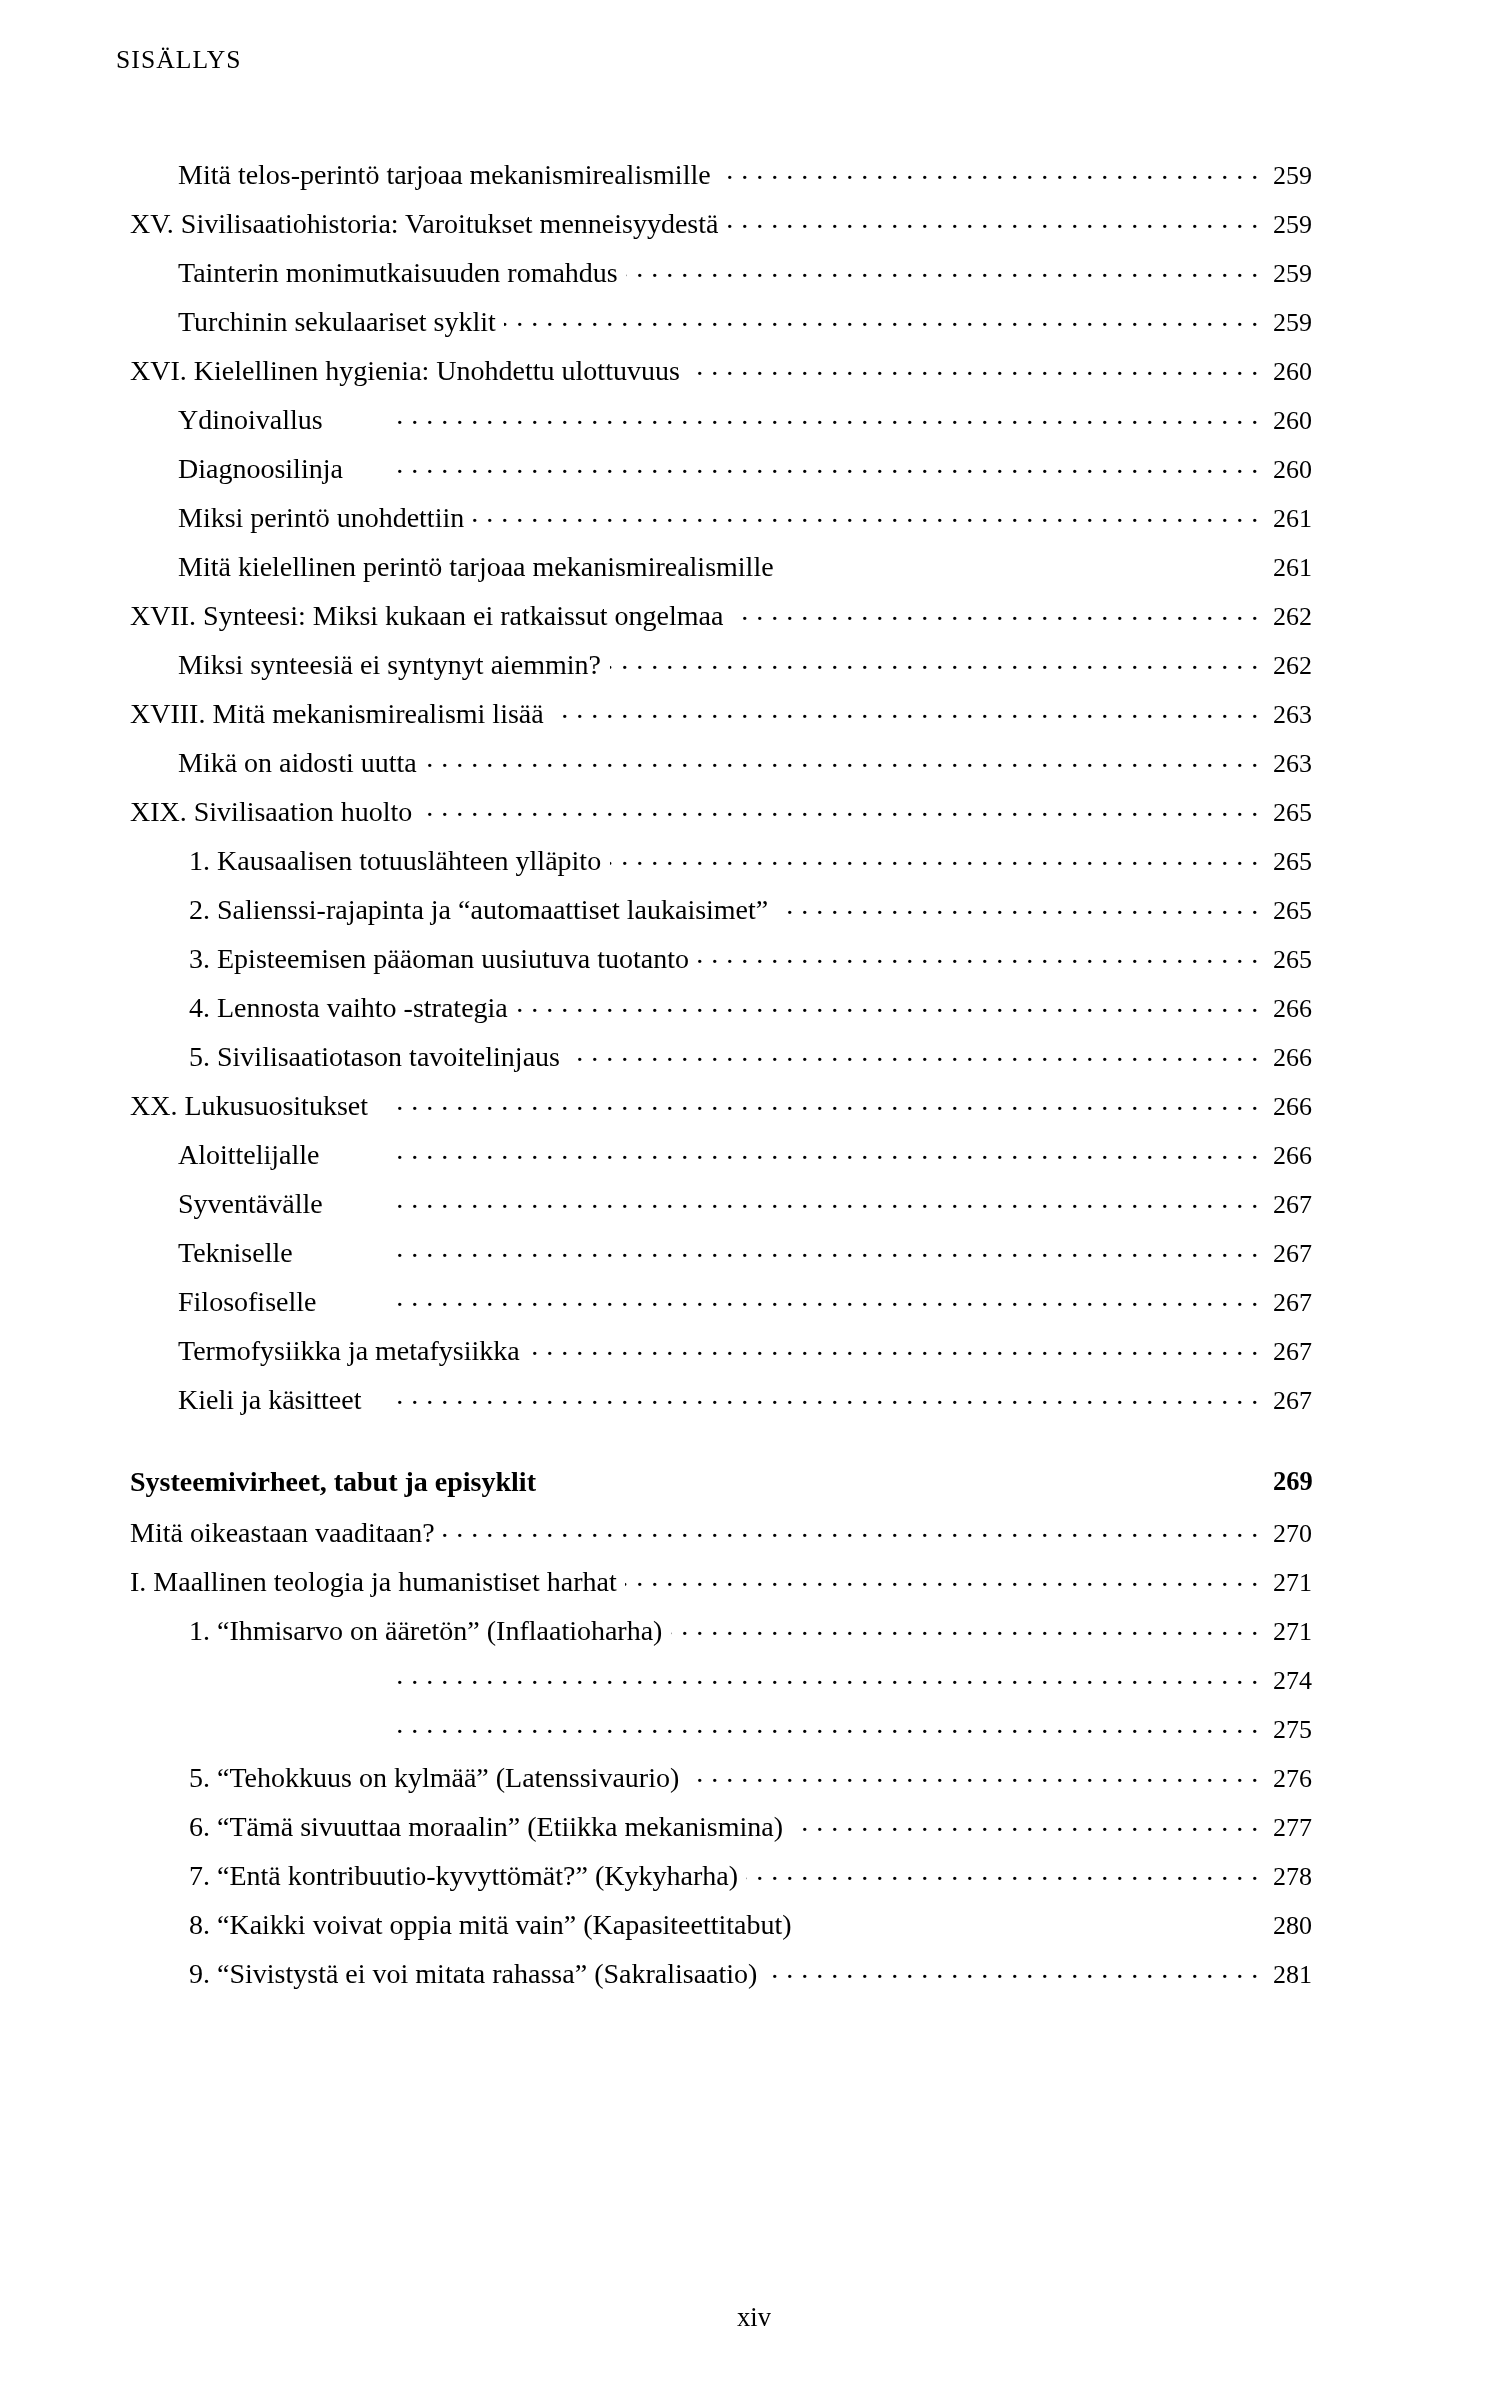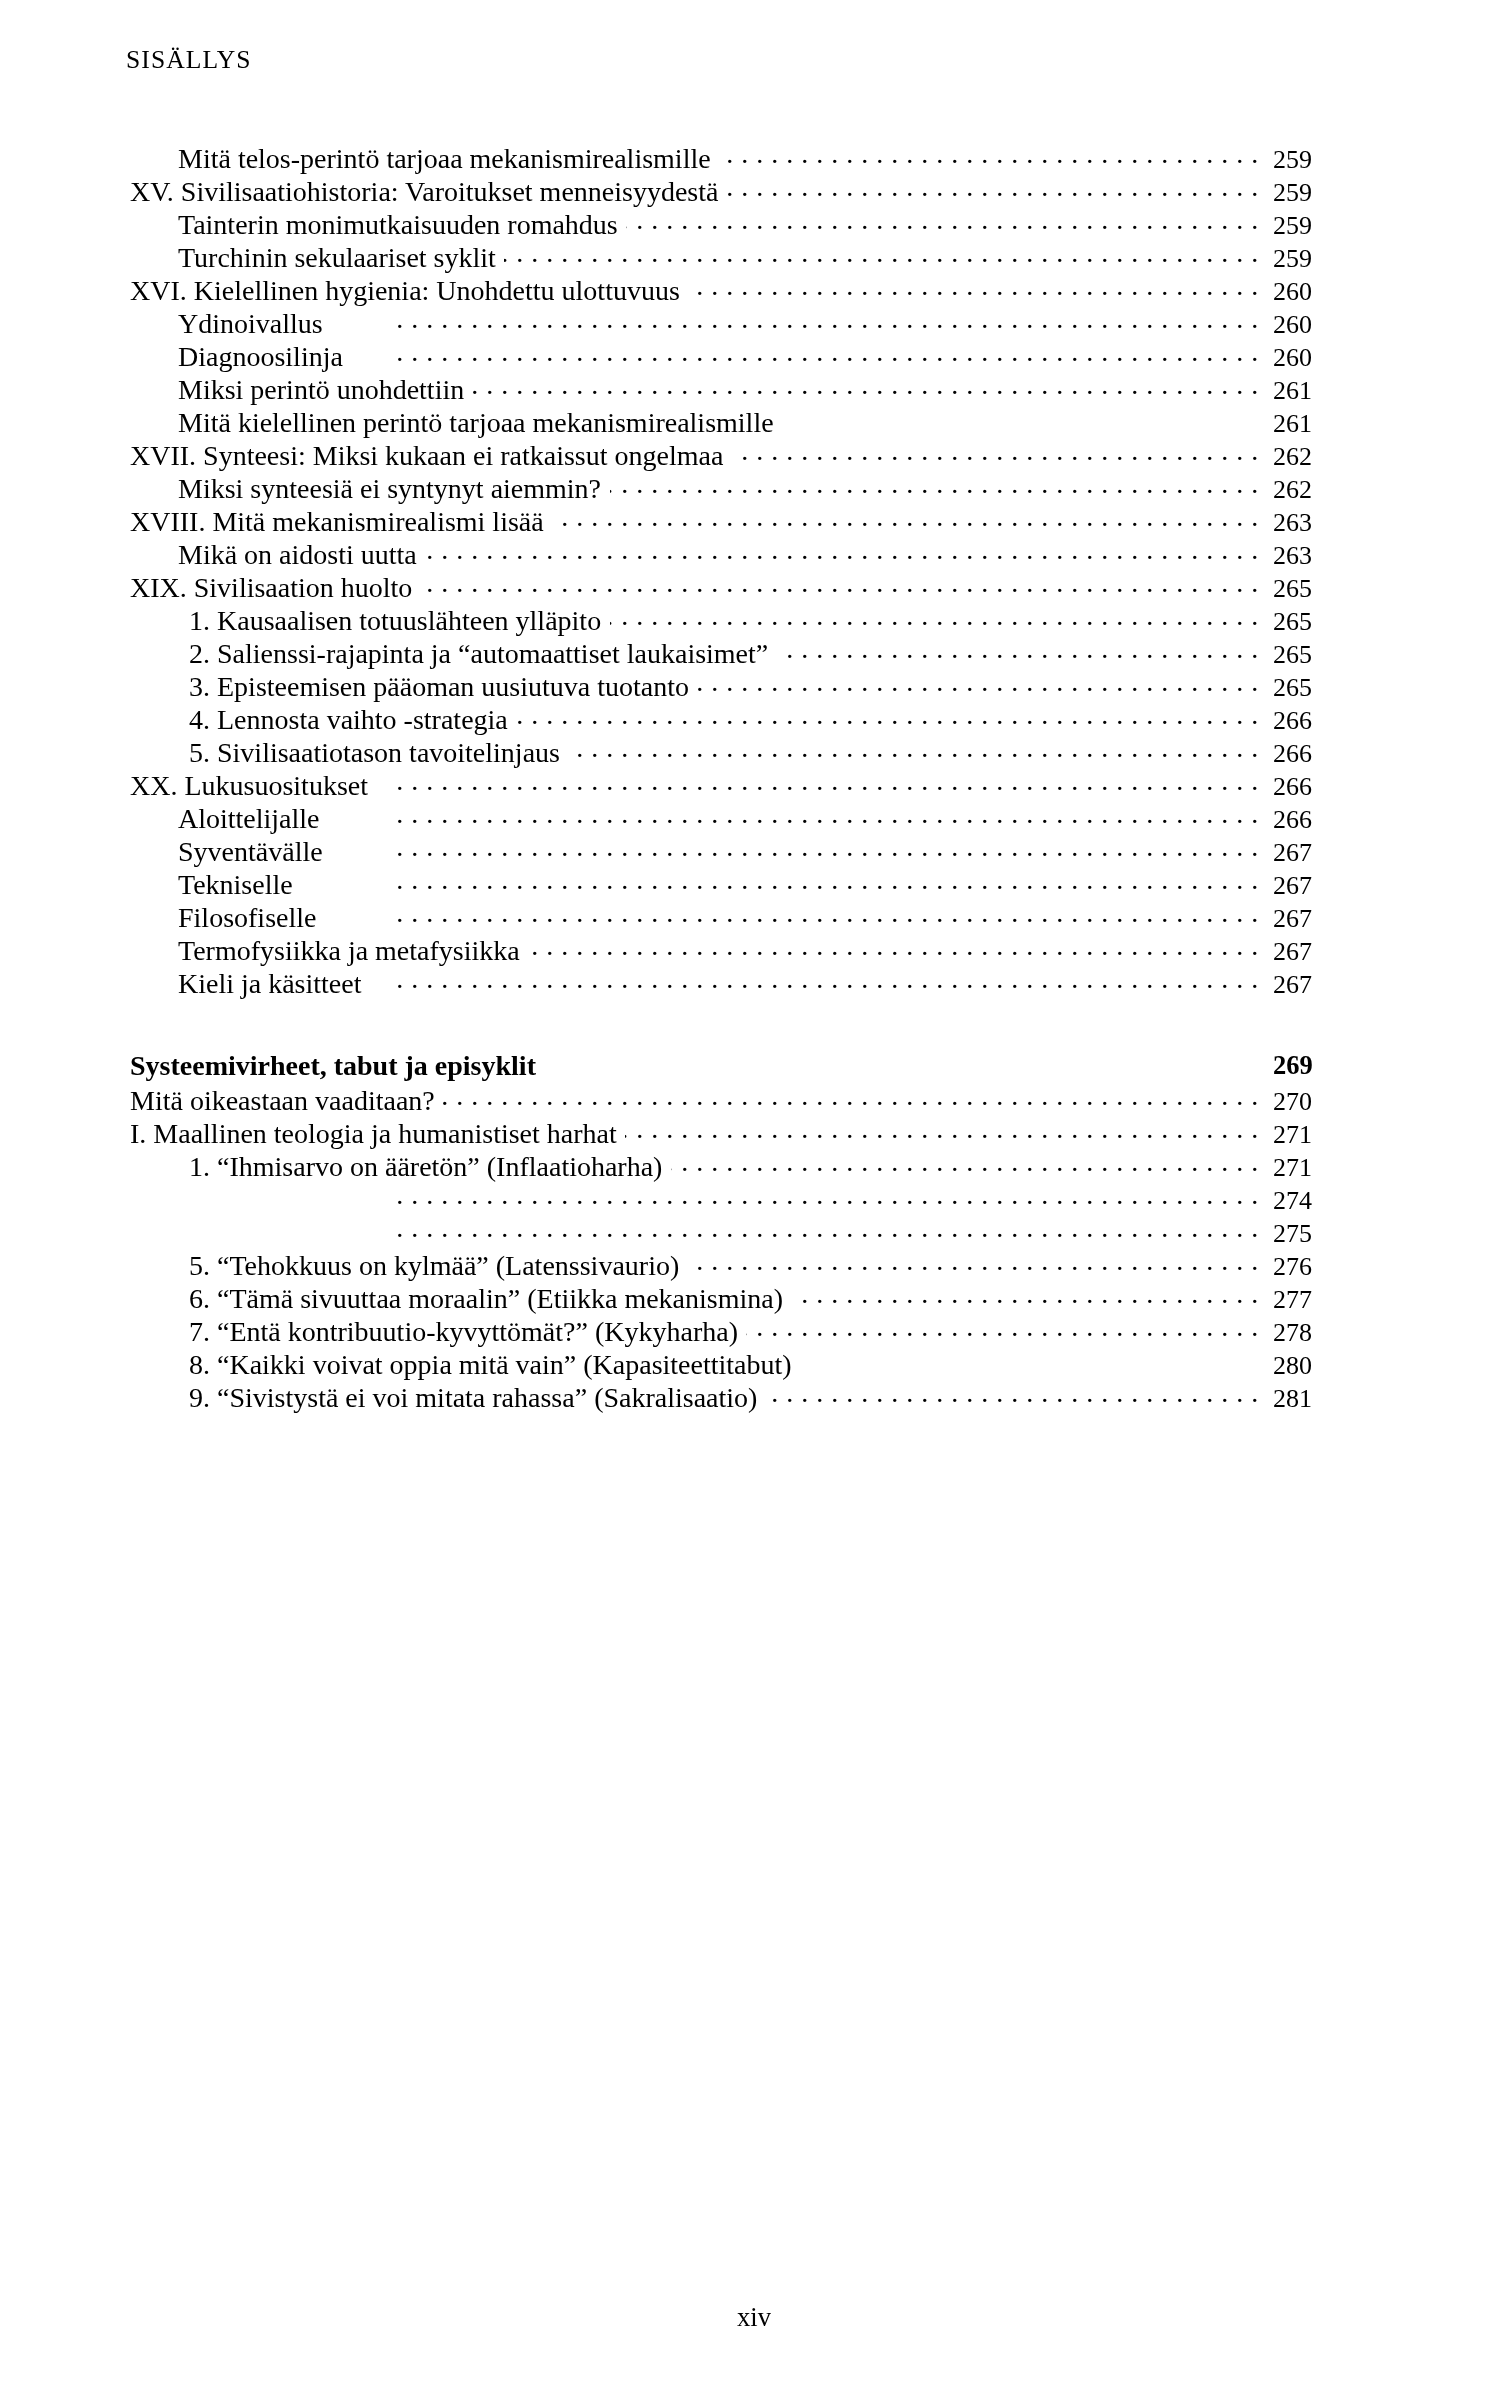--- a/index.html
+++ b/index.html
@@ -18,21 +18,21 @@
 
   .page {
     position: absolute;
     inset: 0;
   }
 
   
   .running-head {
     position: absolute;
     top: 45px;
-    left: 126px;
+    left: 116px;
     font-size: 25.6px;
     letter-spacing: 1.1px;
     font-family: "Liberation Serif", "DejaVu Serif", serif;
     white-space: nowrap;
   }
 
   
   .toc {
     position: absolute;
     top: 140px;
@@ -40,20 +40,21 @@
     width: 1249px;
   }
 
   .toc-row {
     display: flex;
     align-items: baseline;
     font-size: 28px;
     line-height: 33px;
     height: 33px;
     white-space: nowrap;
+    margin-top: 16px;
   }
 
   .toc-row .label {
     flex: 0 0 auto;
   }
 
   .toc-row .leader {
     flex: 1 1 auto;
     overflow: hidden;
     margin: 0 6.6px 0 8.5px;

